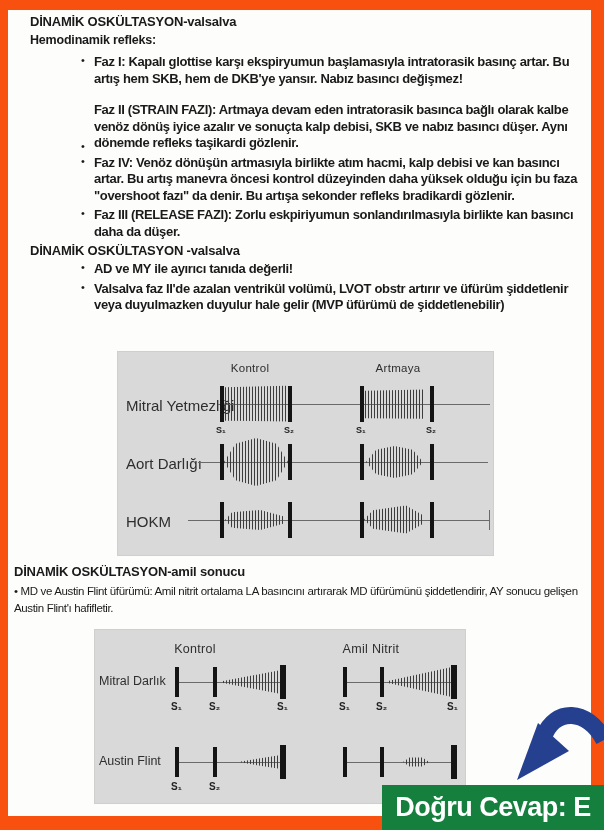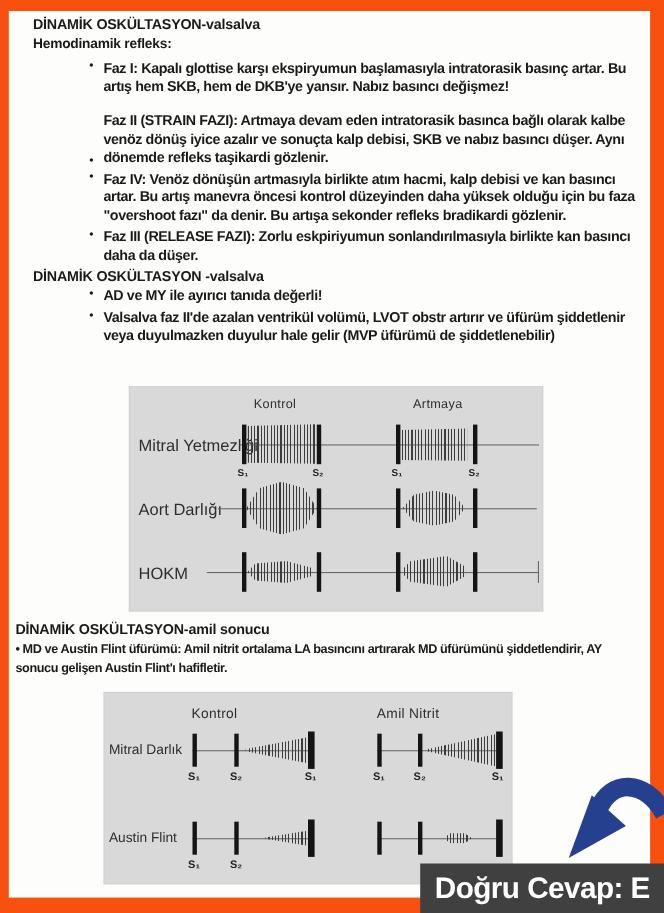--- a/index.html
+++ b/index.html
@@ -17,21 +17,21 @@
   
   .block-top { position:absolute; top:4px; left:22px; right:8px; }
   .h-main { font-size:13px; font-weight:bold; letter-spacing:-0.2px; margin-bottom:4px; }
   .h-sub  { font-size:12.5px; font-weight:bold; letter-spacing:-0.2px; margin-bottom:7px; }
   .bullet { display:flex; margin-bottom:3px; }
   .bullet::before { content:"•"; width:22px; text-align:center; margin-left:42px; flex:0 0 auto; font-size:11px; }
   .bullet .btxt { flex:1; font-size:13px; font-weight:bold; letter-spacing:-0.35px; line-height:16.5px; }
   .gap-top { margin-top:15px;align-items:flex-end; }
   .block-top .h-main.mid { margin-top:3px; margin-bottom:3px; }
   .block-amil { position:absolute; top:554px; left:6px; right:8px; }
-  .block-amil .para { font-size:11.5px; font-weight:bold; letter-spacing:-0.35px; line-height:16.5px; margin-top:4px; }
+  .block-amil .para { font-size:11.5px; font-weight:normal; letter-spacing:-0.35px; line-height:16.5px; margin-top:4px; }
   
   .diagram { position:absolute; background:#D9D9D9; box-shadow:0 0 0 1px #cfcfcf; }
   #diagram1 { top:342px; left:110px; width:375px; height:203px; }
   #diagram2 { top:620px; left:87px; width:370px; height:173px; }
   .dg-label { position:absolute; color:#2e2e2e; font-weight:normal; white-space:nowrap; }
   .col-label { font-size:11.5px; letter-spacing:0.3px; text-align:center; }
   .row-label { font-size:15px; }
   #diagram2 .row-label { font-size:12.5px; }
   .s-label { position:absolute; font-size:9px; font-weight:bold; color:#222; }
   .dline { position:absolute; height:1px; background:#6a6a6a; }
@@ -166,13 +166,13 @@
     <div class="sbar thick" style="left:356px;top:115px;height:34px;"></div>
   </div>
 
 </div>
 
 <svg class="arrow-svg" width="99" height="112" viewBox="0 0 99 112">
   <path d="M 99 52 C 82 20, 50 20, 39 48" fill="none" stroke="#25408F" stroke-width="17"></path>
   <polygon points="12,92 33,35 64,63" fill="#25408F"></polygon>
 </svg>
 
-<div class="answer-box" style="background: #404040; color: rgb(255, 255, 255);">Doğru Cevap: E</div>
+<div class="answer-box" style="background: #15803d; color: rgb(255, 255, 255);">Doğru Cevap: E</div>
 
 </body></html>

